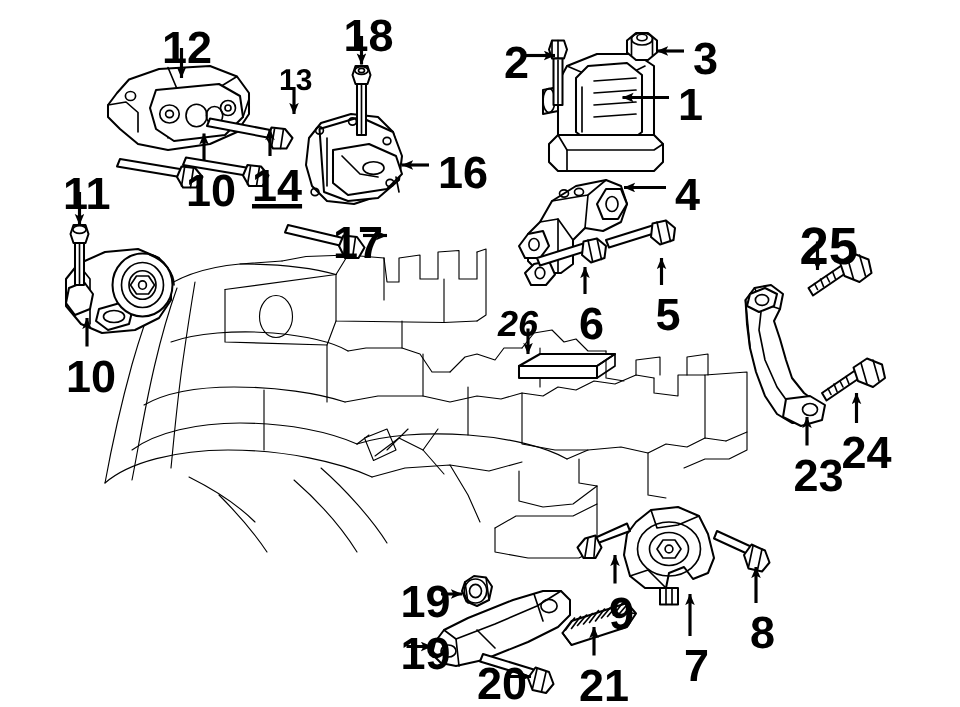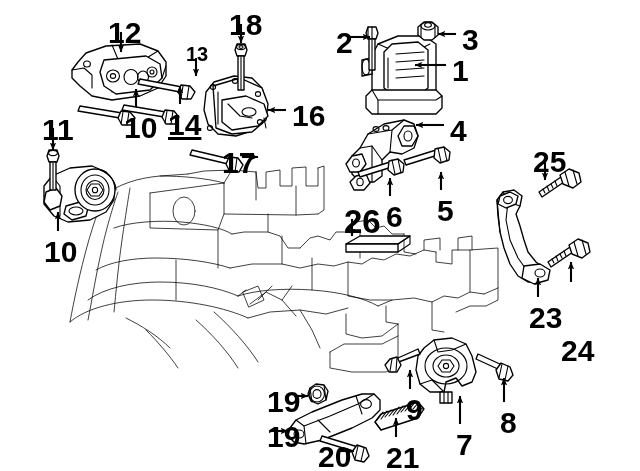--- a/index.html
+++ b/index.html
@@ -400,18 +400,18 @@
       <div class="lbl" style="left: 168px; top: 110px; font-size: 30px; text-decoration: underline;">14</div>
       <div class="lbl" style="left: 124px; top: 113px; font-size: 30px;">10</div>
       <div class="lbl" style="left: 292px; top: 101px; font-size: 30px;">16</div>
       <div class="lbl" style="left: 222px; top: 148px; font-size: 30px;">17</div>
       <div class="lbl" style="left: 229px; top: 10px; font-size: 30px;">18</div>
       <div class="lbl" style="left: 251px; top: 422px; font-size: 30px; margin-left: 16px;">19</div>
       <div class="lbl" style="left: 318px; top: 442px; font-size: 30px;">20</div>
       <div class="lbl" style="left: 386px; top: 443px; font-size: 30px;">21</div>
       <div class="lbl" style="left: 267px; top: 387px; font-size: 30px;">19</div>
       <div class="lbl" style="left: 529px; top: 303px; font-size: 30px; text-align: right;">23</div>
-      <div class="lbl" style="left: 561px; top: 288px; font-size: 30px; margin-top: 48px;">24</div>
-      <div class="lbl" style="left: 533px; top: 147px; font-size: 30px;">25</div>
-      <div class="lbl" style="left: 344px; top: 205px; font-size: 33px;">26</div>
+      <div class="lbl" style="left: 561px; top: 288px; font-size: 30px;">24</div>
+      <div class="lbl" style="left: 533px; top: 147px; font-size: 35px;">25</div>
+      <div class="lbl" style="left: 332px; top: 205px; font-size: 24px; font-style: italic;">26</div>
     </div>
 
 </div>
 
 </body></html>

